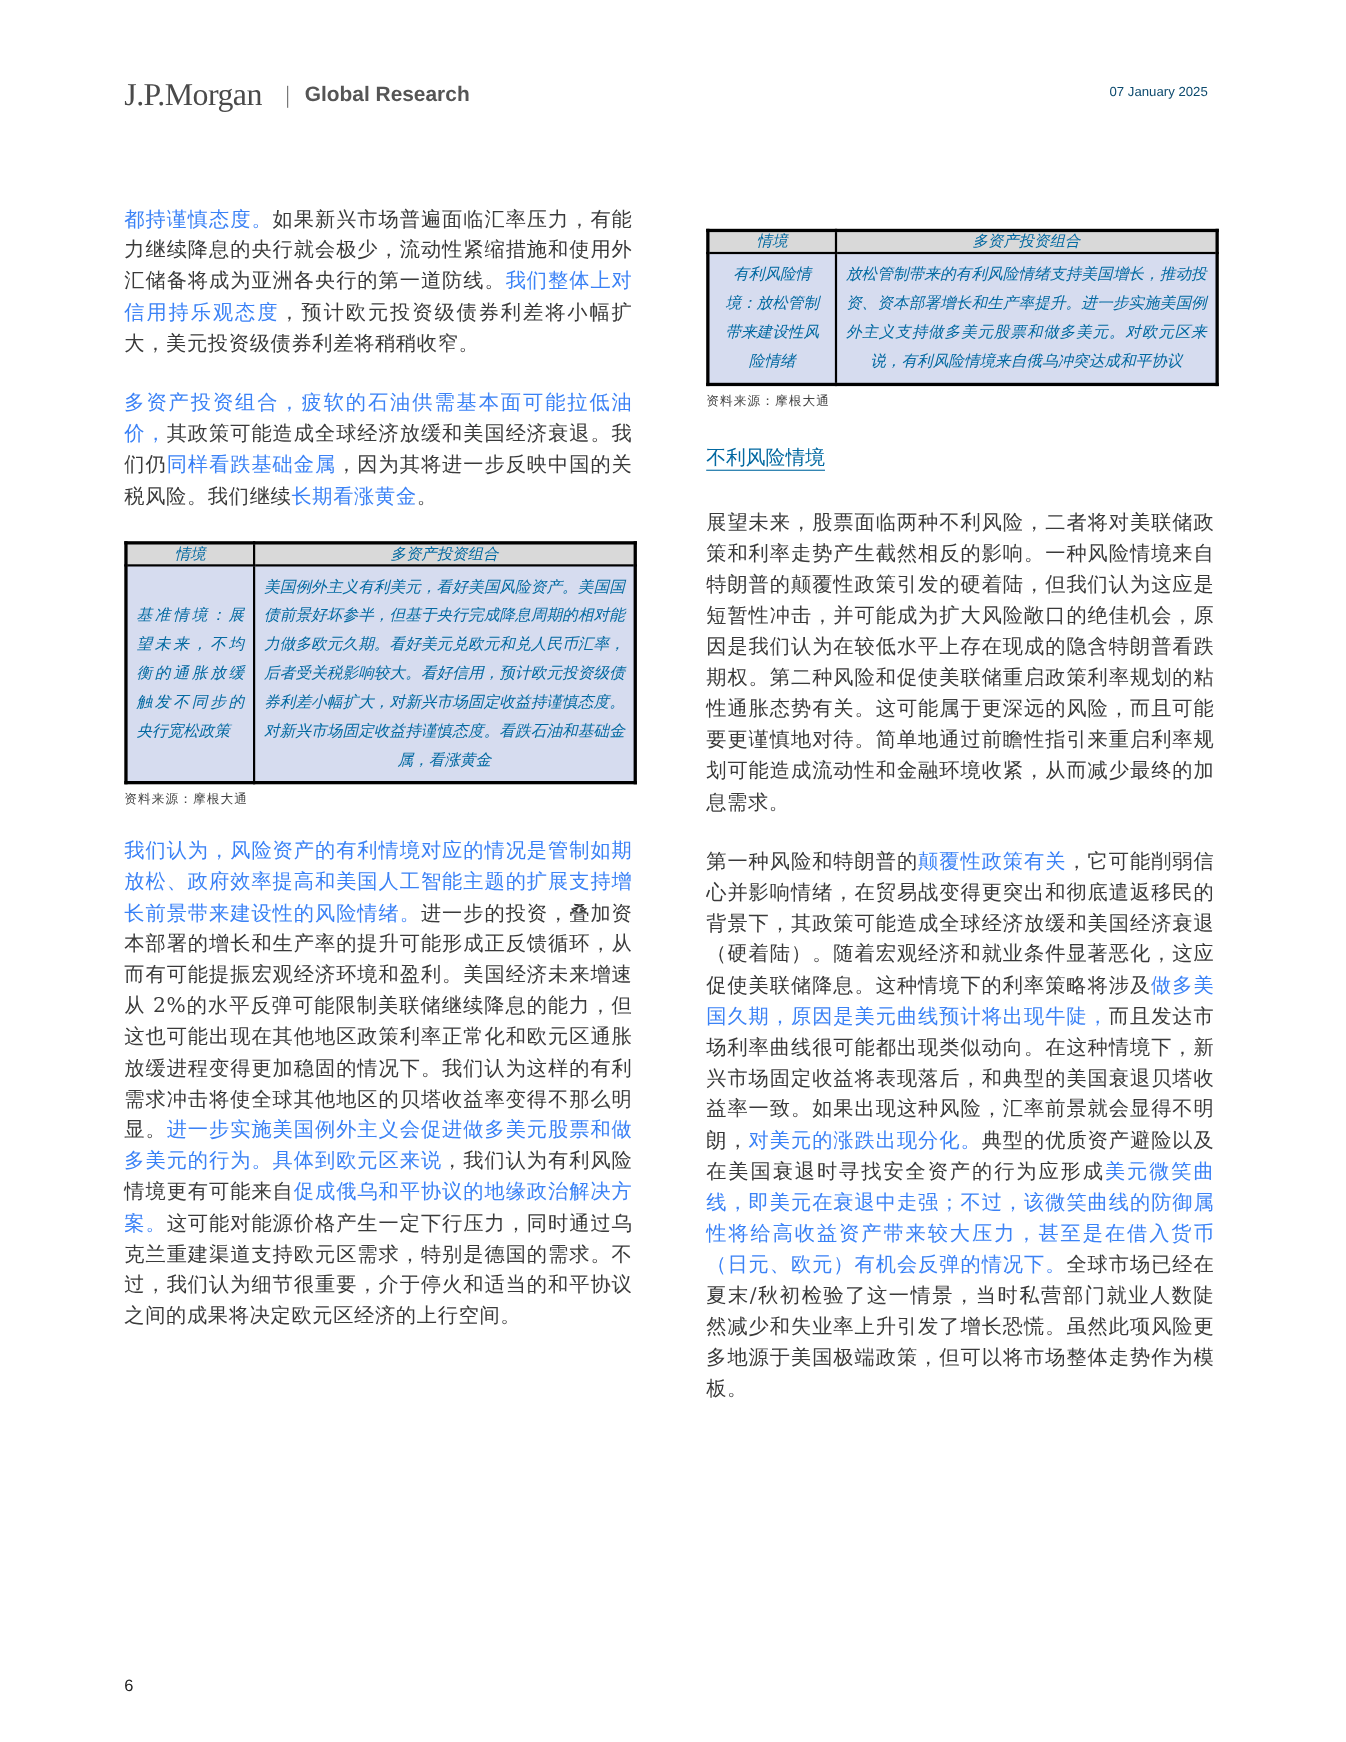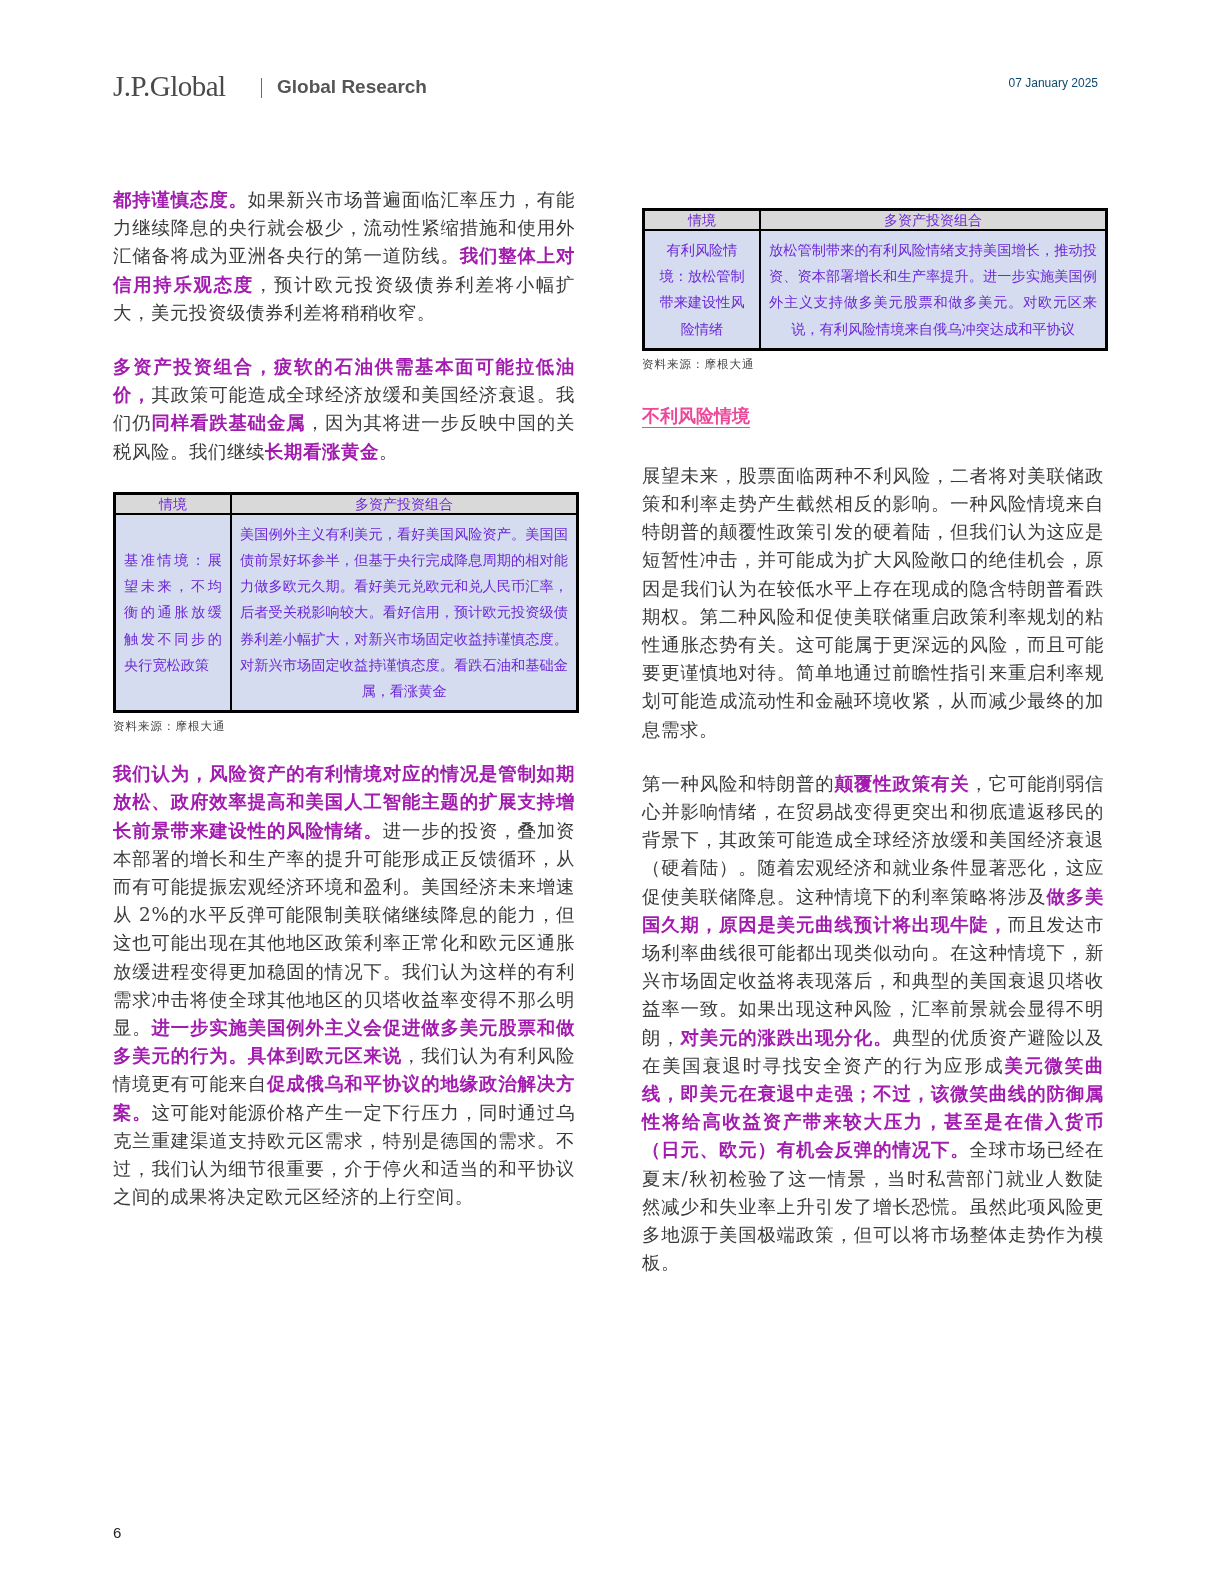--- a/index.html
+++ b/index.html
@@ -12,38 +12,38 @@
     .logo { position: absolute; left: 0; top: 0; font-family: "Liberation Serif", serif; font-size: 29px; color: #4a4a4a; letter-spacing: -0.5px; }
     .sep { position: absolute; left: 148px; top: 8px; width: 1px; height: 20px; background: #6a6a6a; }
     .research { position: absolute; left: 164px; top: 6px; font-family: "Liberation Sans", sans-serif; font-weight: bold; font-size: 19px; color: #555; }
     .date { position: absolute; right: 0; top: 6px; font-family: Liberation Sans, sans-serif; font-size: 12px; color: #0c4a6e; }
 
     .col { position: absolute; width: 462px; }
     .col-left { left: 113px; top: 186px; }
     .col-right { left: 642px; top: 208px; }
 
     p.para { margin: 0 0 26px 0; font-size: 18.4px; line-height: 28.2px; letter-spacing: 0.6px; text-align: justify; }
-    b, .bold { color: #a21caf; font-weight: bold; }
+    b, .bold { color: #3b82f6; font-weight: normal; }
 
-    .heading { font-size: 18px; font-weight: bold; color: #ec4899; text-decoration: underline; text-underline-offset: 5px; margin: 0 0 34px 0; }
+    .heading { font-size: 18px; font-weight: normal; color: #0369a1; text-decoration: underline; text-underline-offset: 5px; margin: 0 0 34px 0; }
 
-    table.scen { border-collapse: collapse; width: 466px; border: 3px solid #000; font-size: 14.2px; color: #6d28d9; }
+    table.scen { border-collapse: collapse; width: 466px; border: 3px solid #000; font-size: 14.2px; color: #0369a1; font-style: italic; }
     table.scen th { background: #d9d9d9; font-weight: normal; border: 2px solid #000; padding: 0; height: 18px; line-height: 18px; font-size: 14px; }
     table.scen td { background: #d6dcef; border: 2px solid #000; vertical-align: middle; line-height: 26.2px; padding: 6px 8px; }
     td.left-cell { width: 98px; text-align: justify; }
     td.right-cell { text-align: justify; text-align-last: center; }
     .source { font-size: 11.5px; color: #444; margin: 6px 0 26px 0; letter-spacing: 1px; }
 
     .page-num { position: absolute; left: 113px; top: 1524px; font-family: "Liberation Sans", sans-serif; font-size: 15px; color: #222; }
   </style>
 </head>
 <body>
 
 <div class="header">
-  <span class="logo">J.P.Global</span>
+  <span class="logo">J.P.Morgan</span>
   <span class="sep"></span>
   <span class="research">Global Research</span>
   <span class="date">07 January 2025</span>
 </div>
 
 <div class="col col-left">
   <p class="para">
     <b>都持谨慎态度。</b><span>如果新兴市场普遍面临汇率压力，有能力继续降息的央行就会极少，流动性紧缩措施和使用外汇储备将成为亚洲各央行的第一道防线。</span><b>我们整体上对信用持乐观态度</b><span>，预计欧元投资级债券利差将小幅扩大，美元投资级债券利差将稍稍收窄。</span>
   </p>
   <p class="para">

